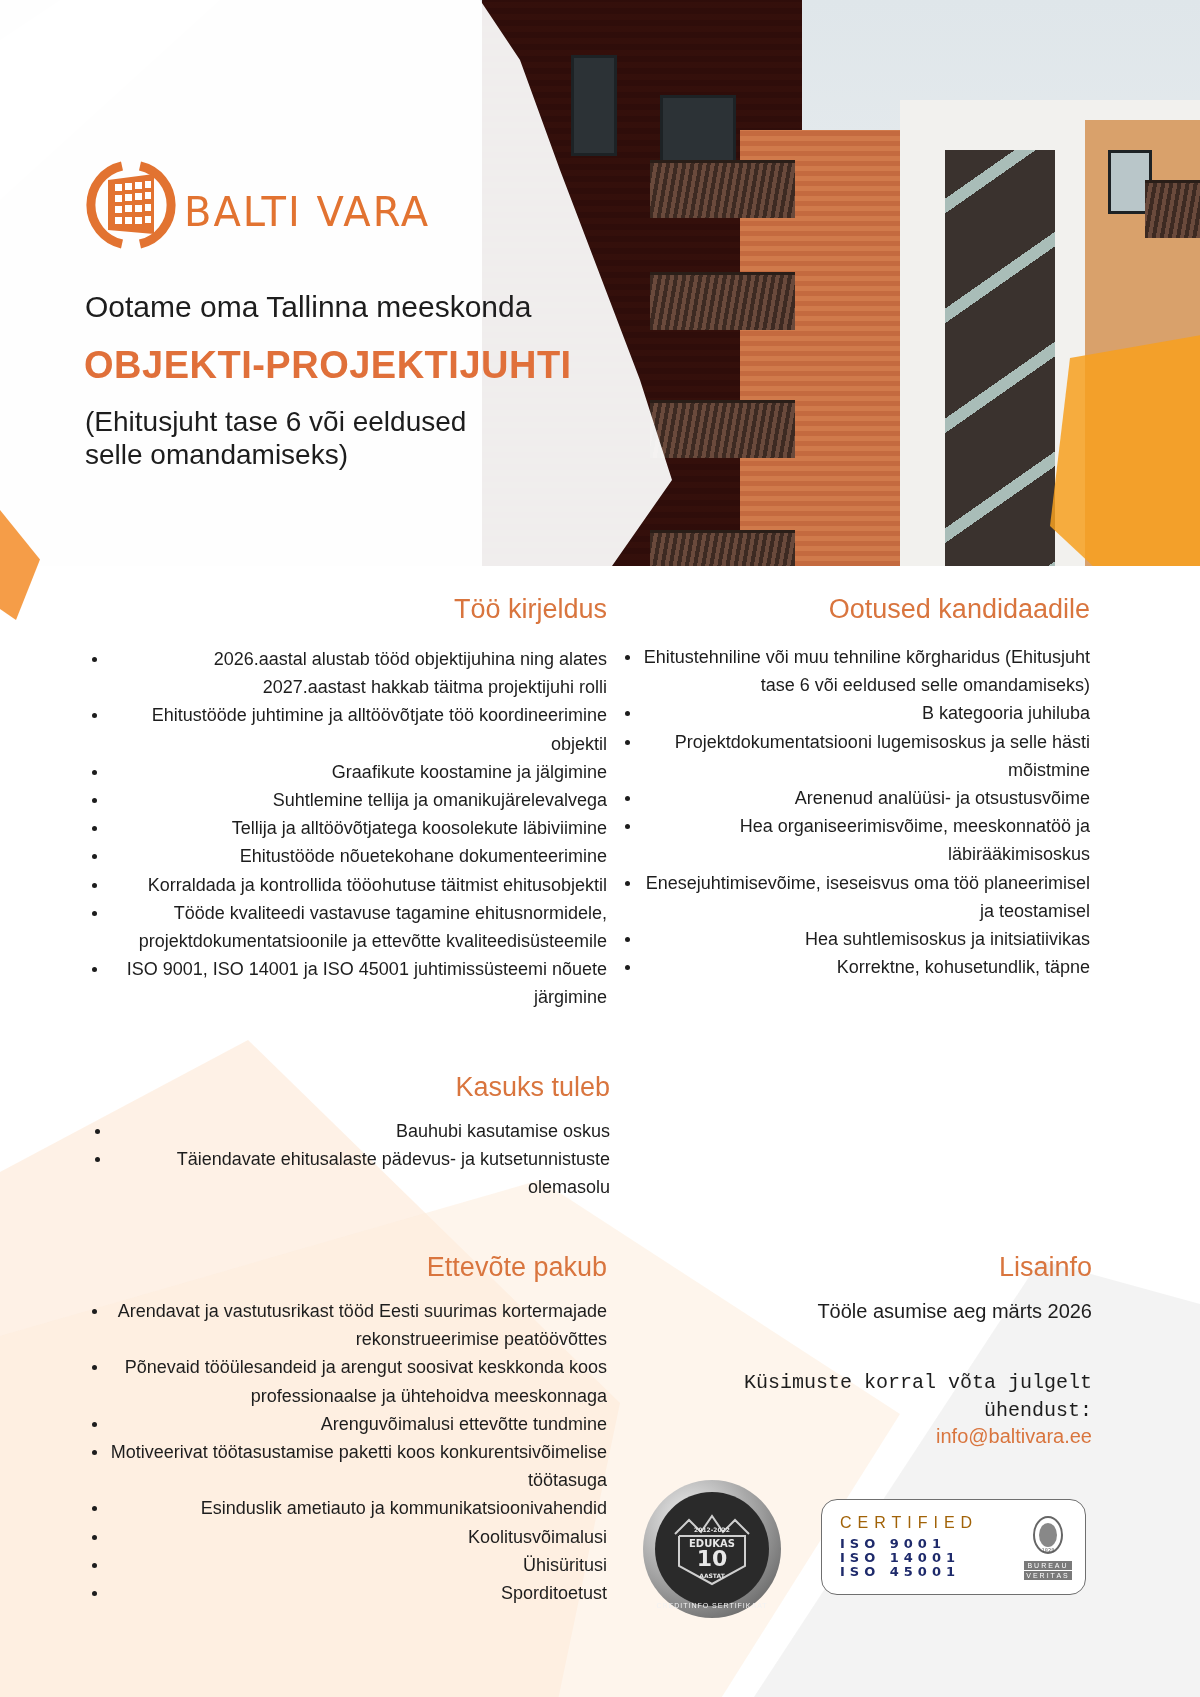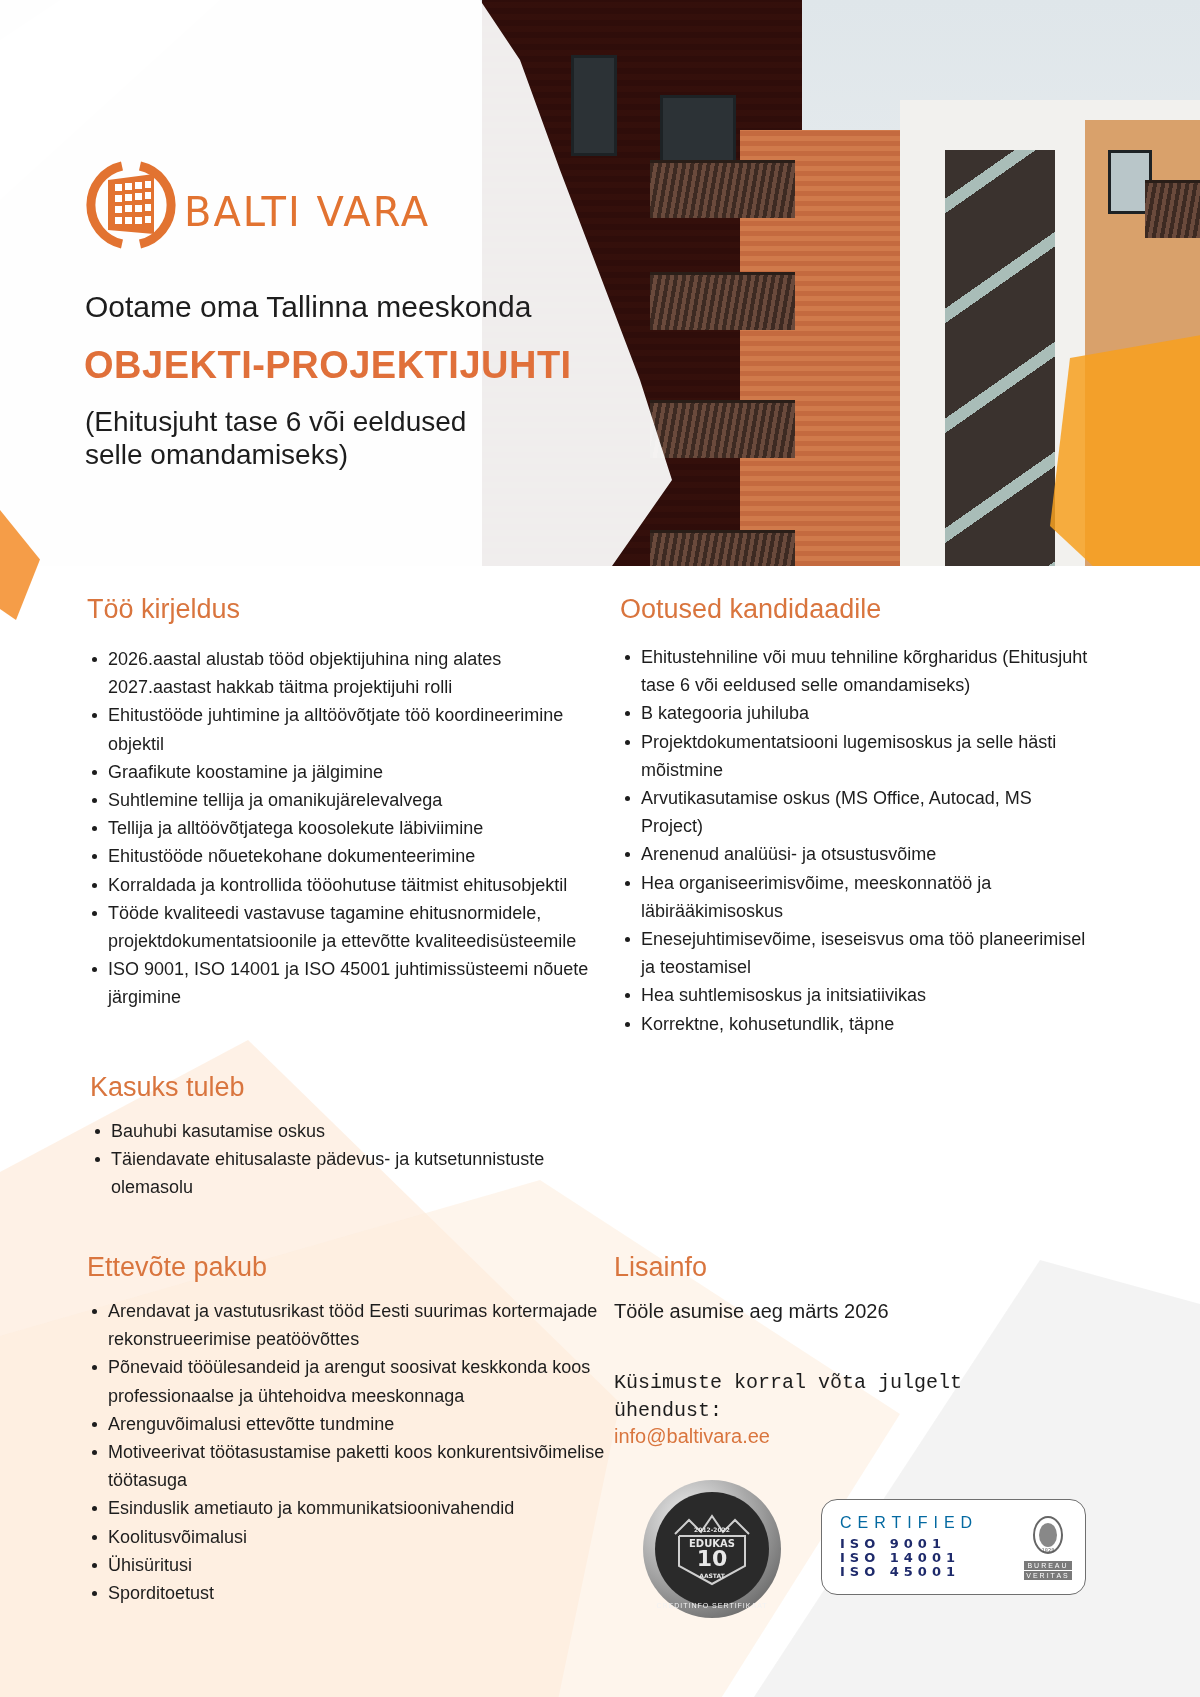--- a/index.html
+++ b/index.html
@@ -45,35 +45,35 @@
   .peach1 { left: 0; top: 1040px; width: 620px; height: 660px; background: rgba(253,230,210,0.55);
     clip-path: polygon(0 20%, 40% 0, 100% 55%, 90% 100%, 0 100%); }
   .peach2 { left: 0; top: 1180px; width: 900px; height: 520px; background: rgba(253,236,220,0.55);
     clip-path: polygon(0 30%, 60% 0, 100% 45%, 80% 100%, 0 100%); }
   .grey1 { left: 560px; top: 1260px; width: 640px; height: 440px; background: rgba(238,238,238,0.7);
     clip-path: polygon(30% 100%, 75% 0, 100% 10%, 100% 100%); }
   .orange-left { left: 0; top: 510px; width: 40px; height: 110px; background: rgba(243,140,40,0.85);
     clip-path: polygon(0 0, 100% 45%, 40% 100%, 0 90%); }
 
   
-  .section { position: absolute; }
+  .section { position: absolute; text-align: right; }
   .sec-title { font-size: 27px; color: #d9753e; margin: 0; font-weight: 400; }
   ul.bullets { list-style: none; margin: 0; padding: 0; }
   ul.bullets li { position: relative; padding-left: 21px; font-size: 18px; line-height: 28.2px; color: #1d1d1d; }
   ul.bullets li::before { content: ""; position: absolute; left: 5px; top: 12px; width: 5px; height: 5px; border-radius: 50%; background: #1d1d1d; }
   .plain { font-size: 20px; color: #1d1d1d; line-height: 28px; }
   .email { font-size: 20px; color: #d9753e; text-decoration: none; }
 
   
   .badge-credit { position: absolute; left: 643px; top: 1480px; width: 138px; height: 138px; border-radius: 50%;
     background: radial-gradient(circle at 35% 30%, #f3f3f3, #9a9a9a 55%, #4a4a4a 100%); }
   .badge-credit .inner { position: absolute; left: 12px; top: 12px; width: 114px; height: 114px; border-radius: 50%; background: #2a2a2a; }
   .badge-credit .yrs { position: absolute; left: 0; width: 114px; text-align: center; color: #e8e8e8; font-family: "DejaVu Sans", sans-serif; font-weight: 700; }
   .cert-box { position: absolute; left: 821px; top: 1499px; width: 263px; height: 94px; border: 1.5px solid #6f6f6f; border-radius: 16px; background: #fff; }
-  .cert-title { position: absolute; left: 18px; top: 14px; font-size: 16px; letter-spacing: 6px; color: #0369a1; }
+  .cert-title { position: absolute; left: 18px; top: 14px; font-size: 16px; letter-spacing: 6px; color: #a16207; }
   .cert-iso { position: absolute; left: 18px; font-family: "DejaVu Sans", sans-serif; font-weight: 700; font-size: 13px; letter-spacing: 5px; color: #1e2a6b; }
   .bv { position: absolute; left: 202px; top: 16px; width: 48px; height: 62px; }
 </style>
 </head>
 <body>
 
 <div class="hero">
   <div class="sky"></div>
 
   <div class="bldg white-wall" style="left:0;top:0;width:480px;height:566px;"></div>
@@ -152,21 +152,20 @@
     <li>ISO 9001, ISO 14001 ja ISO 45001 juhtimissüsteemi nõuete järgimine</li>
   </ul>
 </div>
 
 <div class="section" style="left:620px;top:594px;width:470px;">
   <h2 class="sec-title">Ootused kandidaadile</h2>
   <ul class="bullets" style="margin-top:18px;">
     <li>Ehitustehniline või muu tehniline kõrgharidus (Ehitusjuht tase 6 või eeldused selle omandamiseks)</li>
     <li>B kategooria juhiluba</li>
     <li>Projektdokumentatsiooni lugemisoskus ja selle hästi mõistmine</li>
-    <li>Arvutikasutamise oskus (MS Office, Autocad, MS Project)</li>
     <li>Arenenud analüüsi- ja otsustusvõime</li>
     <li>Hea organiseerimisvõime, meeskonnatöö ja läbirääkimisoskus</li>
     <li>Enesejuhtimisevõime, iseseisvus oma töö planeerimisel ja teostamisel</li>
     <li>Hea suhtlemisoskus ja initsiatiivikas</li>
     <li>Korrektne, kohusetundlik, täpne</li>
   </ul>
 </div>
 
 <div class="section" style="left:90px;top:1072px;width:520px;">
   <h2 class="sec-title">Kasuks tuleb</h2>
@@ -183,21 +182,21 @@
     <li>Põnevaid tööülesandeid ja arengut soosivat keskkonda koos professionaalse ja ühtehoidva meeskonnaga</li>
     <li>Arenguvõimalusi ettevõtte tundmine</li>
     <li>Motiveerivat töötasustamise paketti koos konkurentsivõimelise töötasuga</li>
     <li>Esinduslik ametiauto ja kommunikatsioonivahendid</li>
     <li>Koolitusvõimalusi</li>
     <li>Ühisüritusi</li>
     <li>Sporditoetust</li>
   </ul>
 </div>
 
-<div class="section" style="left:614px;top:1252px;width:460px;">
+<div class="section" style="left:632px;top:1252px;width:460px;">
   <h2 class="sec-title">Lisainfo</h2>
   <div class="plain" style="margin-top:14px;">Tööle asumise aeg märts 2026</div>
   <div class="plain" style="margin-top:44px;font-family:Liberation Mono, monospace;">Küsimuste korral võta julgelt ühendust:</div>
   <a class="email" href="#">info@baltivara.ee</a>
 </div>
 
 <div class="badge-credit">
   <div class="inner">
     <svg style="position:absolute;left:14px;top:14px;" width="86" height="86" viewBox="0 0 86 86">
       <polyline points="6,28 20,14 32,26 43,10 54,26 66,14 80,28" fill="none" stroke="#cfcfcf" stroke-width="2"></polyline>

